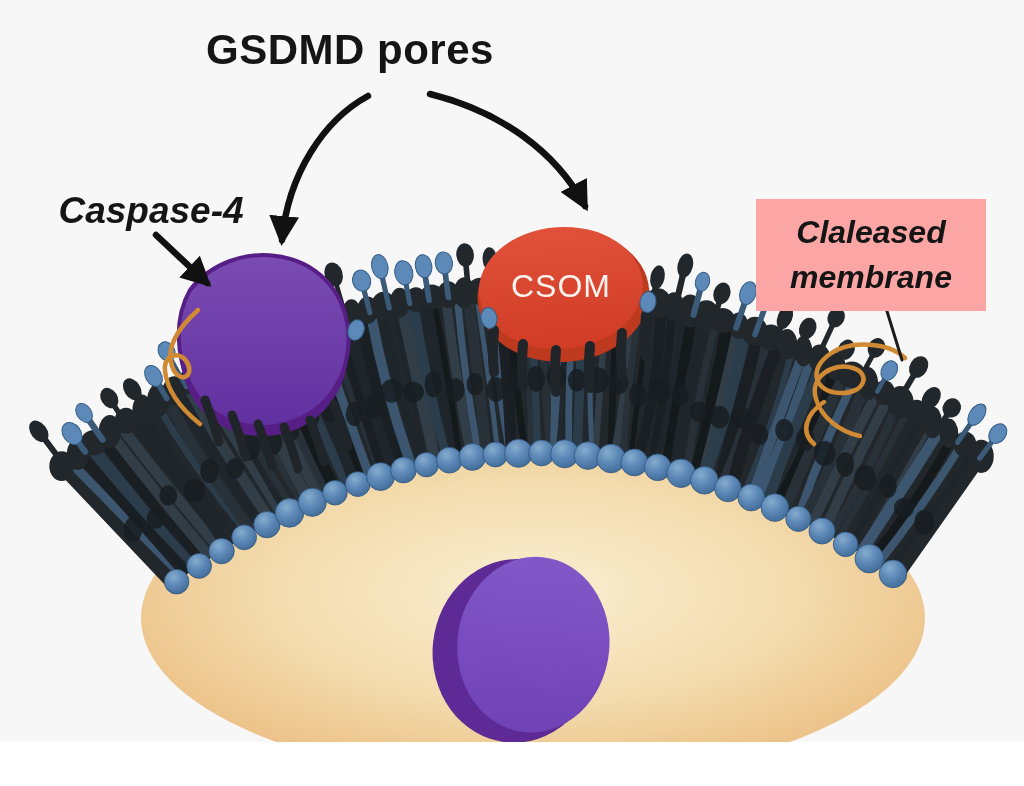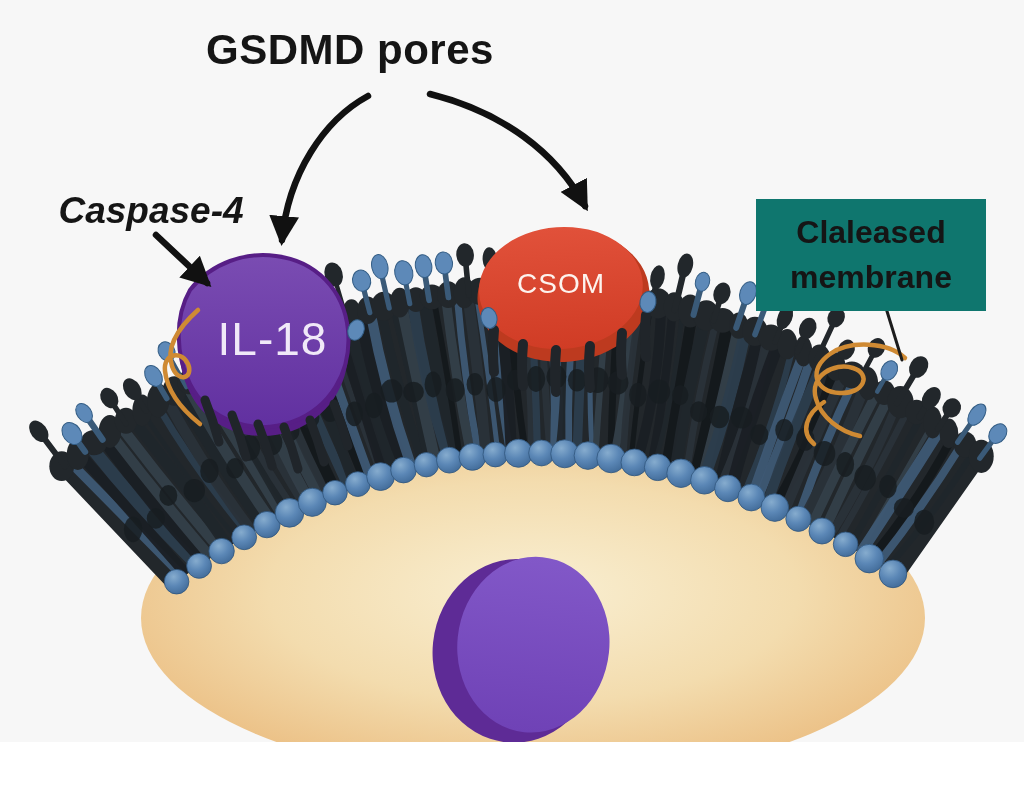--- a/index.html
+++ b/index.html
@@ -7,25 +7,25 @@
     position:relative;width:1024px;height:742px;overflow:hidden;
     background:#f7f7f7;
     font-family:"Liberation Sans", sans-serif;
   }
   .stage svg{position:absolute;left:0;top:0;}
   .lbl{position:absolute;text-align:center;color:#151515;font-weight:bold;}
   .gsdmd{left:170px;top:26px;width:360px;font-size:42px;letter-spacing:.5px;}
   .caspase{left:40px;top:190px;width:222px;font-size:37px;font-style:italic;}
   .membrane-box{
     position:absolute;left:756px;top:199px;width:230px;height:112px;
-    background:#0f766e;display:flex;flex-direction:column;align-items:center;justify-content:center;
-    font-size:32px;font-weight:bold;color:#151515;line-height:45px;text-align:center;
+    background:#fca5a5;display:flex;flex-direction:column;align-items:center;justify-content:center;
+    font-size:32px;font-weight:bold;color:#151515;line-height:45px;text-align:center;font-style:italic;
   }
   .il18{left:190px;top:312px;width:165px;font-size:46px;color:#f0e9f8;font-weight:500;letter-spacing:1px;}
-  .csom{left:477px;top:268px;width:168px;font-size:28px;color:#fdf3ee;font-weight:500;letter-spacing:1px;}
+  .csom{left:477px;top:268px;width:168px;font-size:32px;color:#fdf3ee;font-weight:500;letter-spacing:1px;}
   .pore{left:443px;top:615px;width:185px;font-size:36px;color:#ebe3f6;font-weight:400;}
 </style>
 </head>
 <body>
 
 <div class="stage" style="background: rgb(247, 247, 247);">
   <svg id="scene" width="1024" height="786" viewBox="0 0 1024 786">
       <defs>
         <radialGradient id="cg" cx="0.5" cy="0.42" r="0.75">
           <stop offset="0%" stop-color="#f9efd2"></stop>
@@ -412,15 +412,14 @@
     </svg>
 
   <div class="lbl gsdmd">GSDMD pores</div>
   <div class="lbl caspase">Caspase-4</div>
 
   <div class="membrane-box">
     <span>Claleased</span>
     <span>membrane</span>
   </div>
 
-  <div class="lbl il18">IL-18</div>
   <div class="lbl csom">CSOM</div>
 </div>
 
 </body></html>

